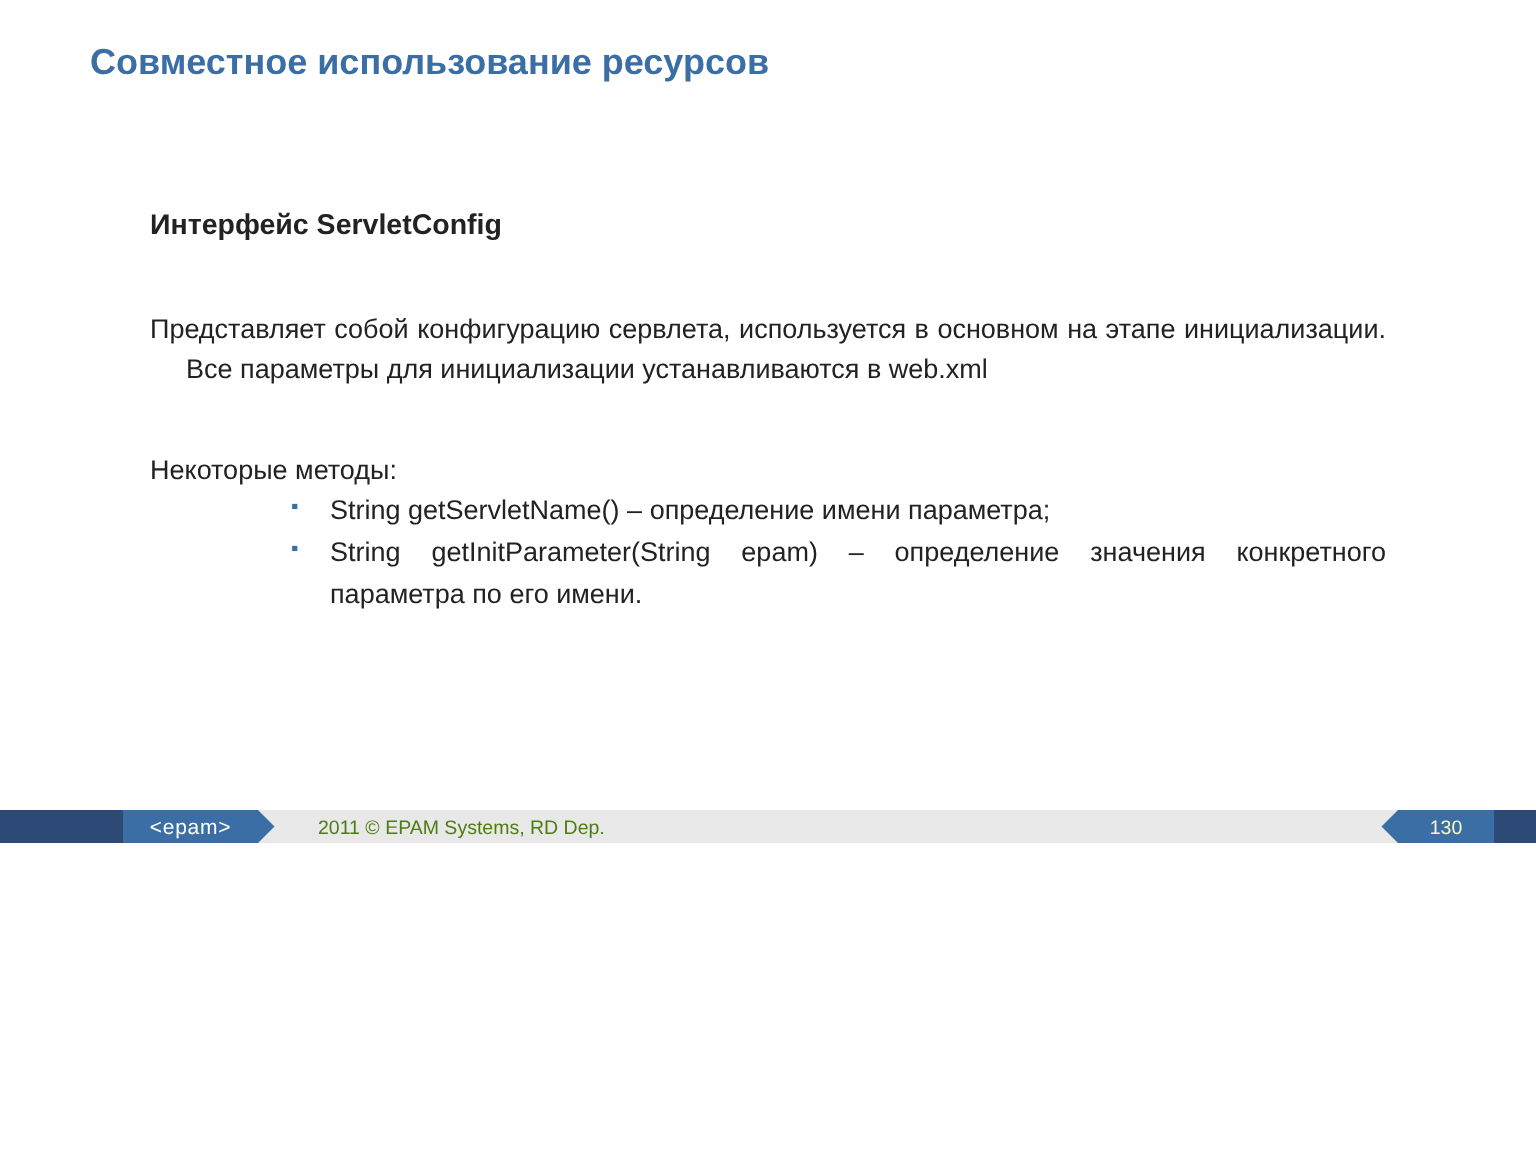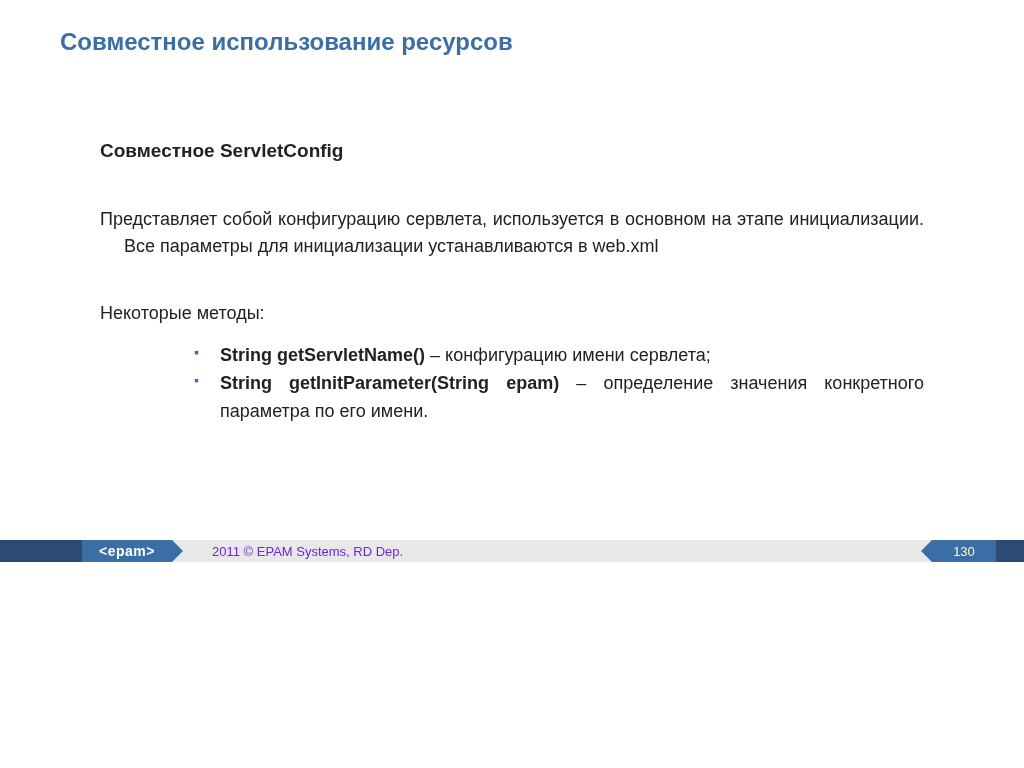--- a/index.html
+++ b/index.html
@@ -33,21 +33,21 @@
   }
   .para {
     text-align: justify;
     line-height: 1.5;
     margin-bottom: 40px;
     padding-left: 24px;
     text-indent: -24px;
     margin-top: 44px;
   }
   .methods-intro {
-    margin-bottom: 15px;
+    margin-bottom: 0;
     line-height: 1.5;
   }
   .method-list {
     list-style: none;
     padding-left: 100px;
   }
   .method-list li {
     position: relative;
     text-align: justify;
     line-height: 1.55;
@@ -55,58 +55,58 @@
     padding-left: 20px;
   }
   .method-list li::before {
     content: "▪";
     position: absolute;
     left: -6px;
     top: 0px;
     color: #3a6ea5;
     font-size: 14px;
   }
-  .method-list strong { font-weight: bold; }
+  .method-list strong { font-weight: normal; }
 
   
   .footer {
     position: absolute;
     left: 0; right: 0; bottom: 30px;
     height: 22px;
     display: flex;
     align-items: stretch;
   }
   .footer .left-dark {
     width: 82px; background: #2d4a76;
   }
   .footer .logo {
     width: 90px;
     background: #3a6ea5;
     position: relative;
     color: #fff;
     font-size: 14px;
-    font-weight: bold;
+    font-weight: normal;
     display: flex; align-items: center; justify-content: center;
     letter-spacing: 0.5px;
   }
   .footer .logo::after {
     content: "";
     position: absolute;
     right: -11px;
     top: 0;
     border-top: 11px solid transparent;
     border-bottom: 11px solid transparent;
     border-left: 11px solid #3a6ea5;
   }
   .footer .mid {
     flex: 1;
     background: #e8e8e8;
     display: flex; align-items: center;
     padding-left: 40px;
-    color: #6d28d9;
+    color: #4d7c0f;
     font-size: 13px;
   }
   .footer .page {
     width: 64px;
     background: #3a6ea5;
     color: #fef9c3;
     display: flex; align-items: center; justify-content: center;
     font-size: 13px;
     position: relative;
   }
@@ -123,25 +123,25 @@
     width: 28px; background: #2d4a76;
   }
 </style>
 </head>
 <body>
 
 <div class="slide">
   <div class="title">Совместное использование ресурсов</div>
 
   <div class="content">
-    <div class="subtitle">Совместное ServletConfig</div>
+    <div class="subtitle">Интерфейс ServletConfig</div>
     <div class="para">Представляет собой конфигурацию сервлета, используется в основном на этапе инициализации. Все параметры для инициализации устанавливаются в web.xml</div>
     <div class="methods-intro">Некоторые методы:</div>
     <ul class="method-list">
-      <li><strong>String getServletName()</strong><span> – конфигурацию имени сервлета;</span></li>
+      <li><strong>String getServletName()</strong><span> – определение имени параметра;</span></li>
       <li><strong>String getInitParameter(String epam)</strong><span> – определение значения конкретного параметра по его имени.</span></li>
     </ul>
   </div>
 
   <div class="footer">
     <div class="left-dark"></div>
     <div class="logo">&lt;epam&gt;</div>
     <div class="mid">2011 © EPAM Systems, RD Dep.</div>
     <div class="page">130</div>
     <div class="right-dark"></div>

